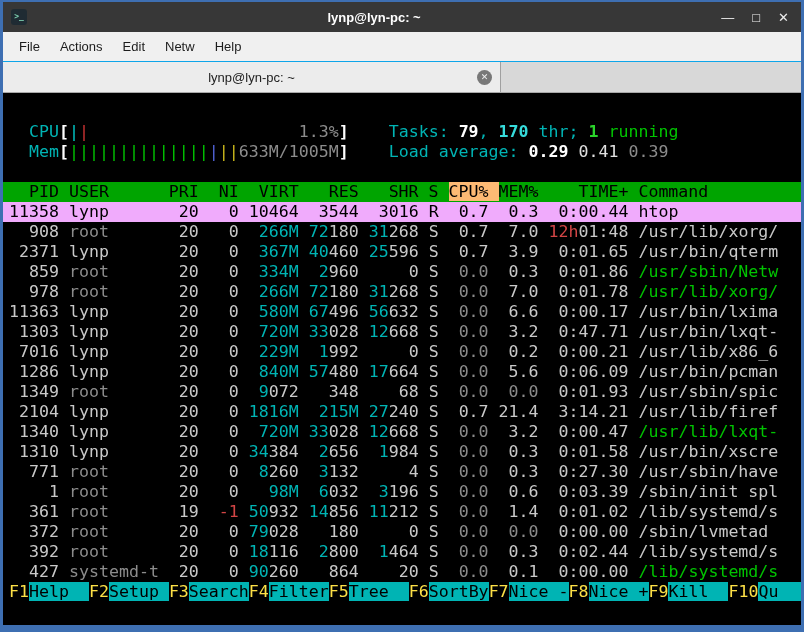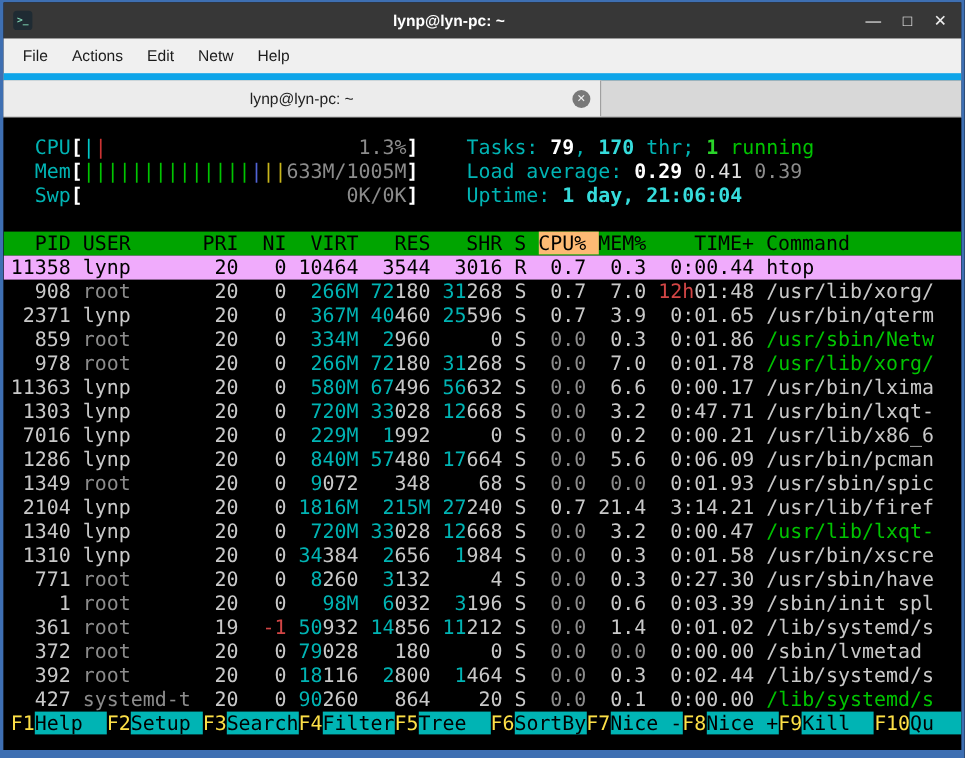--- a/index.html
+++ b/index.html
@@ -10,30 +10,30 @@
     font-family:"Liberation Sans",sans-serif;
   }
   
   .titlebar{height:30px;background:#373737;display:flex;align-items:center;padding:0 8px;flex:none;}
   .win-icon{width:16px;height:16px;background:#1f2b33;border-radius:3px;color:#7fd3b3;
     font:bold 8px/16px "DejaVu Sans Mono",monospace;text-align:center;flex:none;}
   .title{flex:1;text-align:center;color:#ffffff;font-weight:bold;font-size:13px;}
   .win-btns{display:flex;gap:18px;color:#ededed;font-size:13px;align-items:center;flex:none;padding-right:4px;}
   .win-btn{cursor:default;}
   
-  .menubar{height:29px;background:#f0f0f0;border-bottom:6px solid #0ea5e9;display:flex;align-items:center;padding-left:6px;flex:none;}
+  .menubar{height:29px;background:#f0f0f0;border-bottom:1px solid #0ea5e9;display:flex;align-items:center;padding-left:6px;flex:none;}
   .menu-item{font-size:13px;color:#1c1c1c;padding:5px 10px;}
   
   .tabbar{height:30px;background:#d8d8d8;border-bottom:1px solid #a8a8a8;display:flex;flex:none;}
   .tab{width:497px;background:#ececec;border-right:1px solid #a0a0a0;display:flex;align-items:center;
     justify-content:center;position:relative;font-size:13px;color:#222;}
   .tab-close{position:absolute;right:8px;width:15px;height:15px;border-radius:50%;background:#787878;
     color:#f0f0f0;font-size:9px;line-height:15px;text-align:center;}
   
-  .term{flex:1;background:#000;overflow:hidden;padding-top:15px;
+  .term{flex:1;background:#000;overflow:hidden;padding-top:29px;
     font-family:"DejaVu Sans Mono",monospace;font-size:16.6px;line-height:20px;}
   .tline{height:20px;white-space:pre;padding-left:6px;}
   .thead{background:#00a400;}
   .thead span{color:#000;text-align:center;}
   .sortcol{background:#fdba74;}
   .sel{background:#f0abfc;}
   .sel span{color:#000 !important;font-weight:normal;}
   .fkey-num{color:#fde047;}
   .fkey-label{background:#00b4b4;color:#000;}
   
@@ -70,21 +70,20 @@
   <div class="tabbar">
     <div class="tab">
       <span class="tab-label">lynp@lyn-pc: ~</span>
       <span class="tab-close">✕</span>
     </div>
   </div>
 
   <div class="term">
       <div class="tline"><span class="c-cyan">  CPU</span><span class="c-whiteb">[</span><span class="bar-cyan">|</span><span class="bar-red">|</span><span class="c-shadow">                     1.3%</span><span class="c-whiteb">]</span><span>    </span><span><span class="c-cyan">Tasks: </span><span class="c-whiteb">79</span><span class="c-cyan">, </span><span class="c-cyanb">170</span><span class="c-cyan"> thr; </span><span class="c-greenb">1</span><span class="c-green"> running</span></span></div>
       <div class="tline"><span class="c-cyan">  Mem</span><span class="c-whiteb">[</span><span class="bar-green">||||||||||||||</span><span class="bar-blue">|</span><span class="bar-yellow">||</span><span class="c-shadow">633M/1005M</span><span class="c-whiteb">]</span><span>    </span><span><span class="c-cyan">Load average: </span><span class="c-whiteb">0.29 </span><span class="c-white">0.41 </span><span class="c-shadow">0.39</span></span></div>
-      <div class="tline"><span class="c-cyan">  Swp</span><span class="c-whiteb">[</span><span class="c-shadow">                      0K/0K</span><span class="c-whiteb">]</span><span>    </span><span><span class="c-cyan">Uptime: </span><span class="c-cyanb">1 day, 21:06:04</span></span></div>
       <div class="tline"> </div>
       <div class="tline thead"><span>  PID USER      PRI  NI  VIRT   RES   SHR S </span><span class="sortcol">CPU% </span><span>MEM%    TIME+ Command</span></div>
       <div class="tline sel"><span class="c-fg">11358 </span><span class="c-fg">lynp      </span><span class="c-fg"> 20 </span><span class="c-fg">  0 </span><span class="c-cyan">10</span><span class="c-fg">464 </span><span class="c-cyan"> 3</span><span class="c-fg">544 </span><span class="c-cyan"> 3</span><span class="c-fg">016 </span><span class="c-greenb">R </span><span class="c-fg"> 0.7 </span><span class="c-fg"> 0.3 </span><span class="c-fg"> 0:00.44 </span><span class="c-fg">htop</span></div>
       <div class="tline"><span class="c-fg">  908 </span><span class="c-shadow">root      </span><span class="c-fg"> 20 </span><span class="c-fg">  0 </span><span class="c-cyan"> 266M </span><span class="c-cyan">72</span><span class="c-fg">180 </span><span class="c-cyan">31</span><span class="c-fg">268 </span><span class="c-fg">S </span><span class="c-fg"> 0.7 </span><span class="c-fg"> 7.0 </span><span class="c-red">12h</span><span class="c-fg">01:48 </span><span class="c-fg">/usr/lib/xorg/</span></div>
       <div class="tline"><span class="c-fg"> 2371 </span><span class="c-fg">lynp      </span><span class="c-fg"> 20 </span><span class="c-fg">  0 </span><span class="c-cyan"> 367M </span><span class="c-cyan">40</span><span class="c-fg">460 </span><span class="c-cyan">25</span><span class="c-fg">596 </span><span class="c-fg">S </span><span class="c-fg"> 0.7 </span><span class="c-fg"> 3.9 </span><span class="c-fg"> 0:01.65 </span><span class="c-fg">/usr/bin/qterm</span></div>
       <div class="tline"><span class="c-fg">  859 </span><span class="c-shadow">root      </span><span class="c-fg"> 20 </span><span class="c-fg">  0 </span><span class="c-cyan"> 334M </span><span class="c-cyan"> 2</span><span class="c-fg">960 </span><span class="c-fg">    0 </span><span class="c-fg">S </span><span class="c-shadow"> 0.0 </span><span class="c-fg"> 0.3 </span><span class="c-fg"> 0:01.86 </span><span class="c-green">/usr/sbin/Netw</span></div>
       <div class="tline"><span class="c-fg">  978 </span><span class="c-shadow">root      </span><span class="c-fg"> 20 </span><span class="c-fg">  0 </span><span class="c-cyan"> 266M </span><span class="c-cyan">72</span><span class="c-fg">180 </span><span class="c-cyan">31</span><span class="c-fg">268 </span><span class="c-fg">S </span><span class="c-shadow"> 0.0 </span><span class="c-fg"> 7.0 </span><span class="c-fg"> 0:01.78 </span><span class="c-green">/usr/lib/xorg/</span></div>
       <div class="tline"><span class="c-fg">11363 </span><span class="c-fg">lynp      </span><span class="c-fg"> 20 </span><span class="c-fg">  0 </span><span class="c-cyan"> 580M </span><span class="c-cyan">67</span><span class="c-fg">496 </span><span class="c-cyan">56</span><span class="c-fg">632 </span><span class="c-fg">S </span><span class="c-shadow"> 0.0 </span><span class="c-fg"> 6.6 </span><span class="c-fg"> 0:00.17 </span><span class="c-fg">/usr/bin/lxima</span></div>
       <div class="tline"><span class="c-fg"> 1303 </span><span class="c-fg">lynp      </span><span class="c-fg"> 20 </span><span class="c-fg">  0 </span><span class="c-cyan"> 720M </span><span class="c-cyan">33</span><span class="c-fg">028 </span><span class="c-cyan">12</span><span class="c-fg">668 </span><span class="c-fg">S </span><span class="c-shadow"> 0.0 </span><span class="c-fg"> 3.2 </span><span class="c-fg"> 0:47.71 </span><span class="c-fg">/usr/bin/lxqt-</span></div>
       <div class="tline"><span class="c-fg"> 7016 </span><span class="c-fg">lynp      </span><span class="c-fg"> 20 </span><span class="c-fg">  0 </span><span class="c-cyan"> 229M </span><span class="c-cyan"> 1</span><span class="c-fg">992 </span><span class="c-fg">    0 </span><span class="c-fg">S </span><span class="c-shadow"> 0.0 </span><span class="c-fg"> 0.2 </span><span class="c-fg"> 0:00.21 </span><span class="c-fg">/usr/lib/x86_6</span></div>

